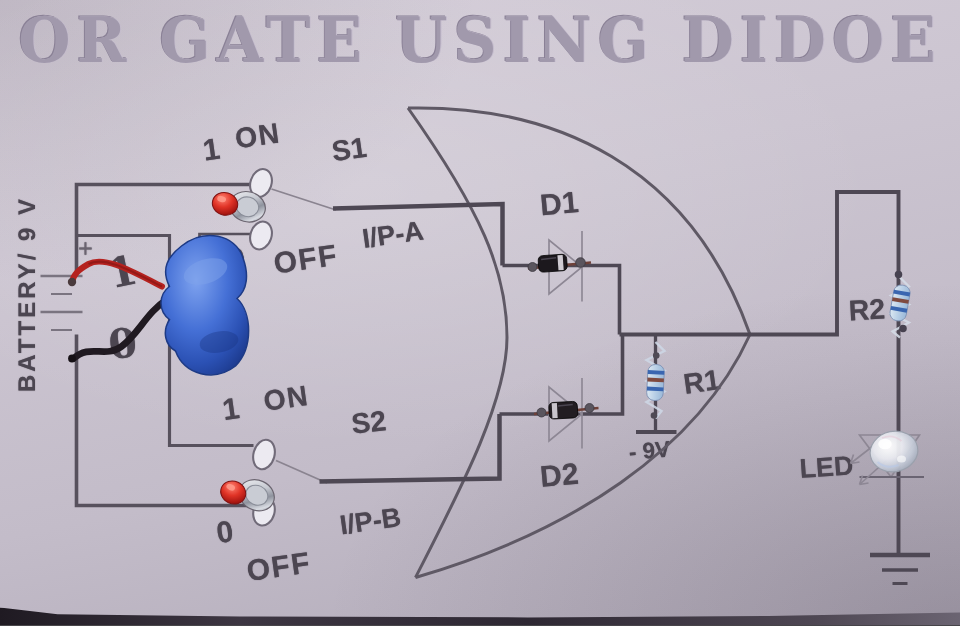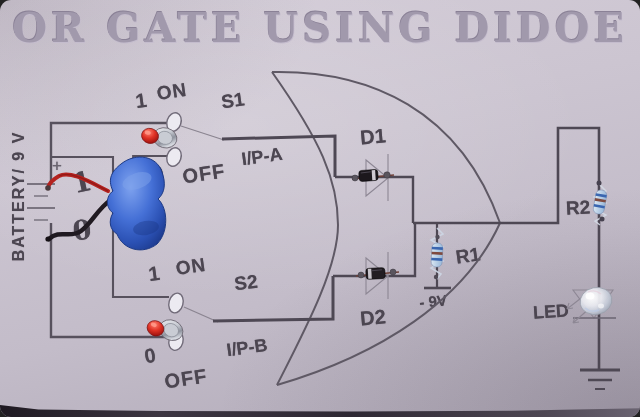--- a/index.html
+++ b/index.html
@@ -4,21 +4,20 @@
 <style>
   html,body{margin:0;padding:0;background:#222;}
   .photo{
     position:relative;width:640px;height:417px;overflow:hidden;
     font-family:"Liberation Sans",sans-serif;
     background:
       radial-gradient(90% 70% at 38% 30%, rgba(255,255,255,0.16), rgba(255,255,255,0) 60%),
       radial-gradient(120% 100% at 100% 100%, rgba(58,50,64,0.22), rgba(58,50,64,0) 55%),
       radial-gradient(100% 90% at 0% 0%, rgba(70,60,75,0.14), rgba(0,0,0,0) 50%),
       linear-gradient(168deg,#d4cdd8 0%,#ccc5d1 35%,#c3bcc9 65%,#b1aab8 100%);
-    border-radius: 11px;
   }
   .lbl{
     position:absolute;font-weight:bold;color:#4c4651;white-space:nowrap;
     text-shadow:0 0 0.7px rgba(76,70,81,0.75);
   }
   .title{
     font-family:"DejaVu Serif",serif;
     color:#a199ac;
     letter-spacing:4px;
     text-shadow:0.6px 0.6px 0 #c4bccd,-0.6px -0.6px 0 #8a8196;

